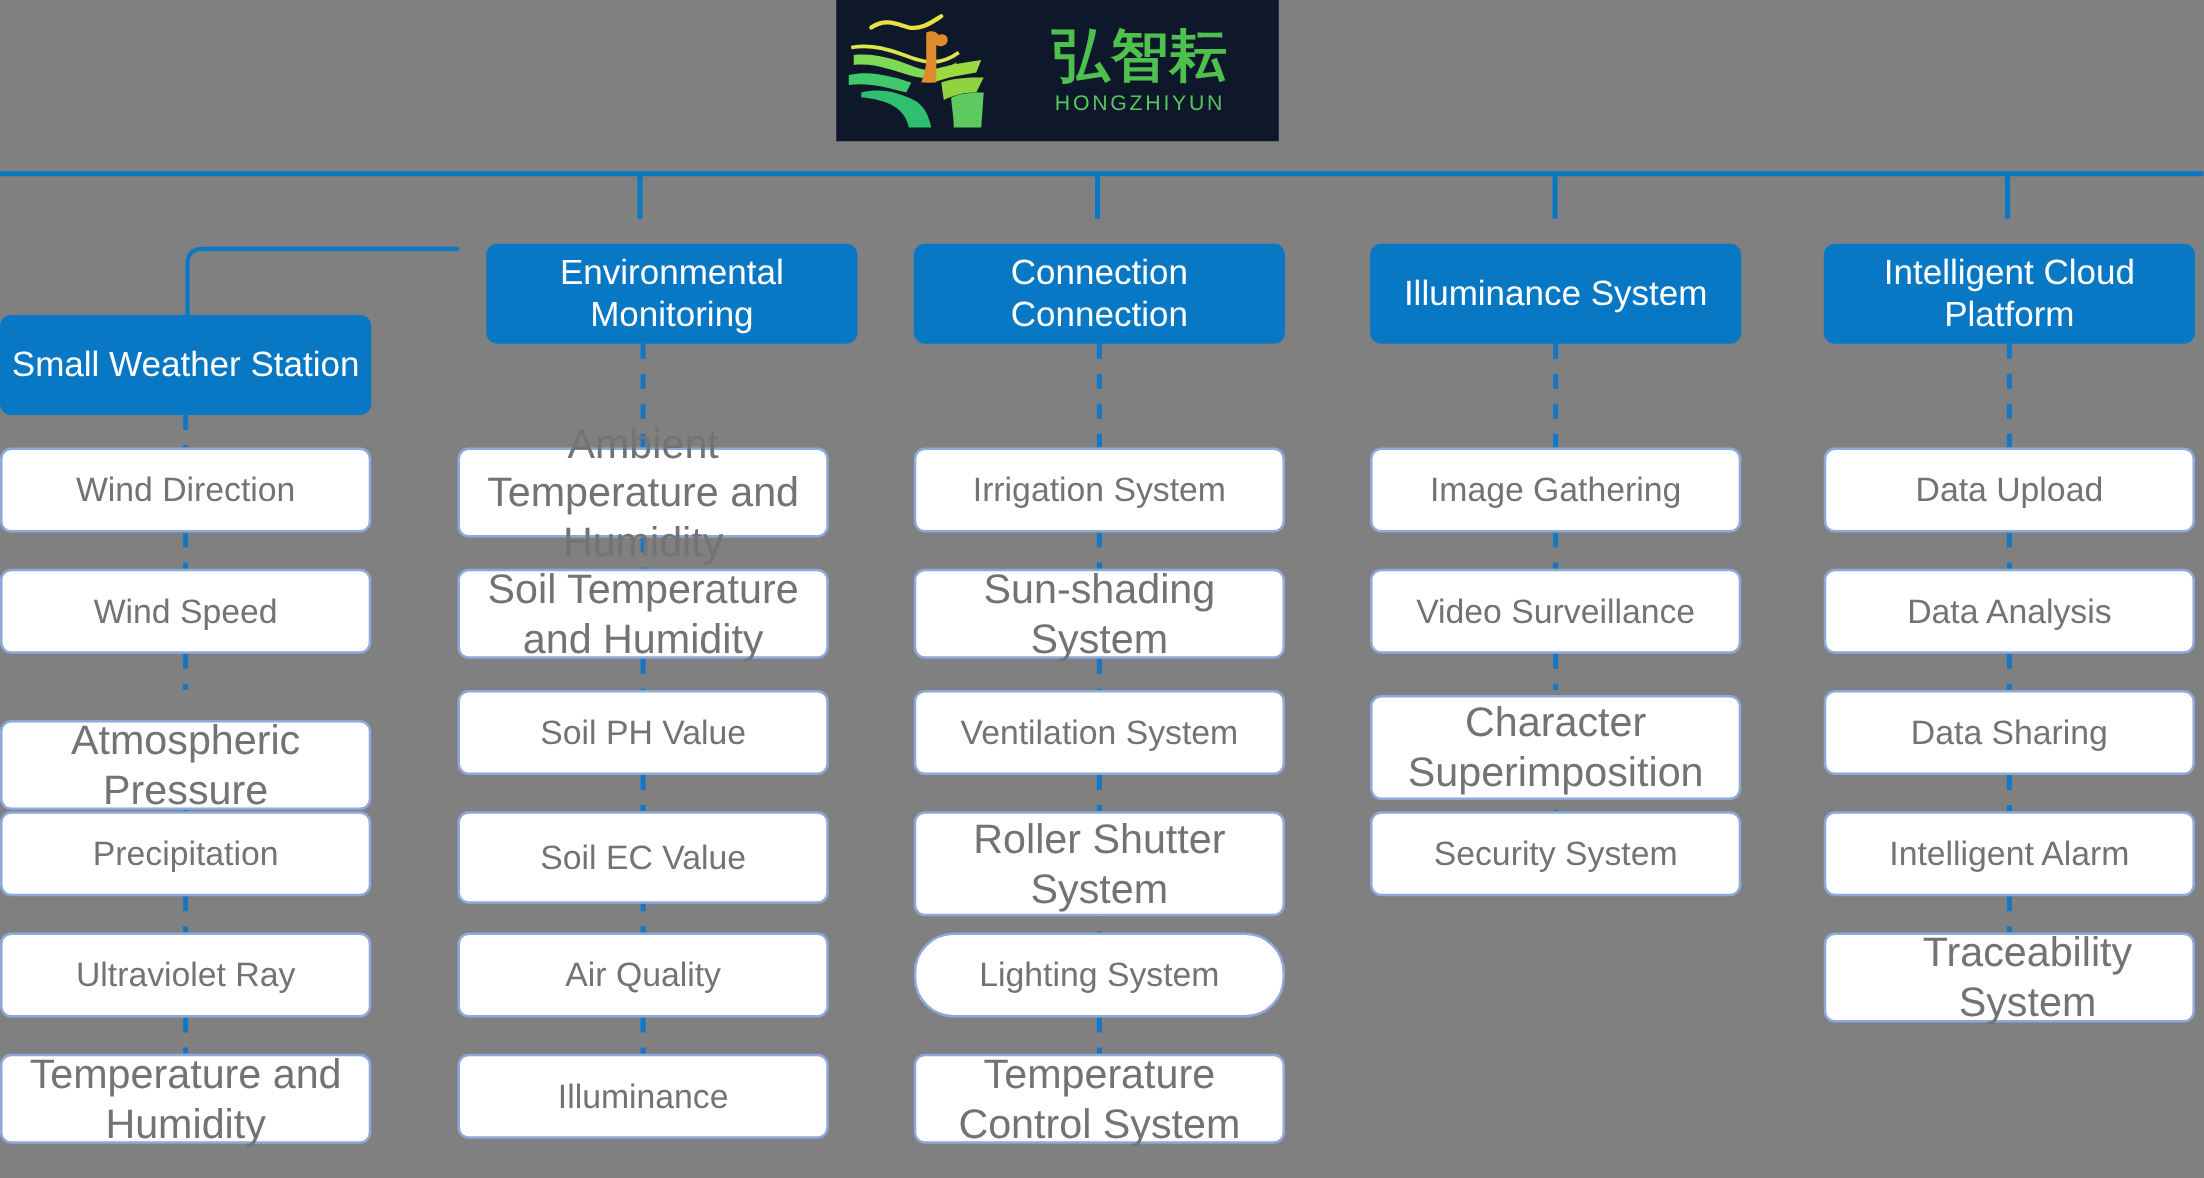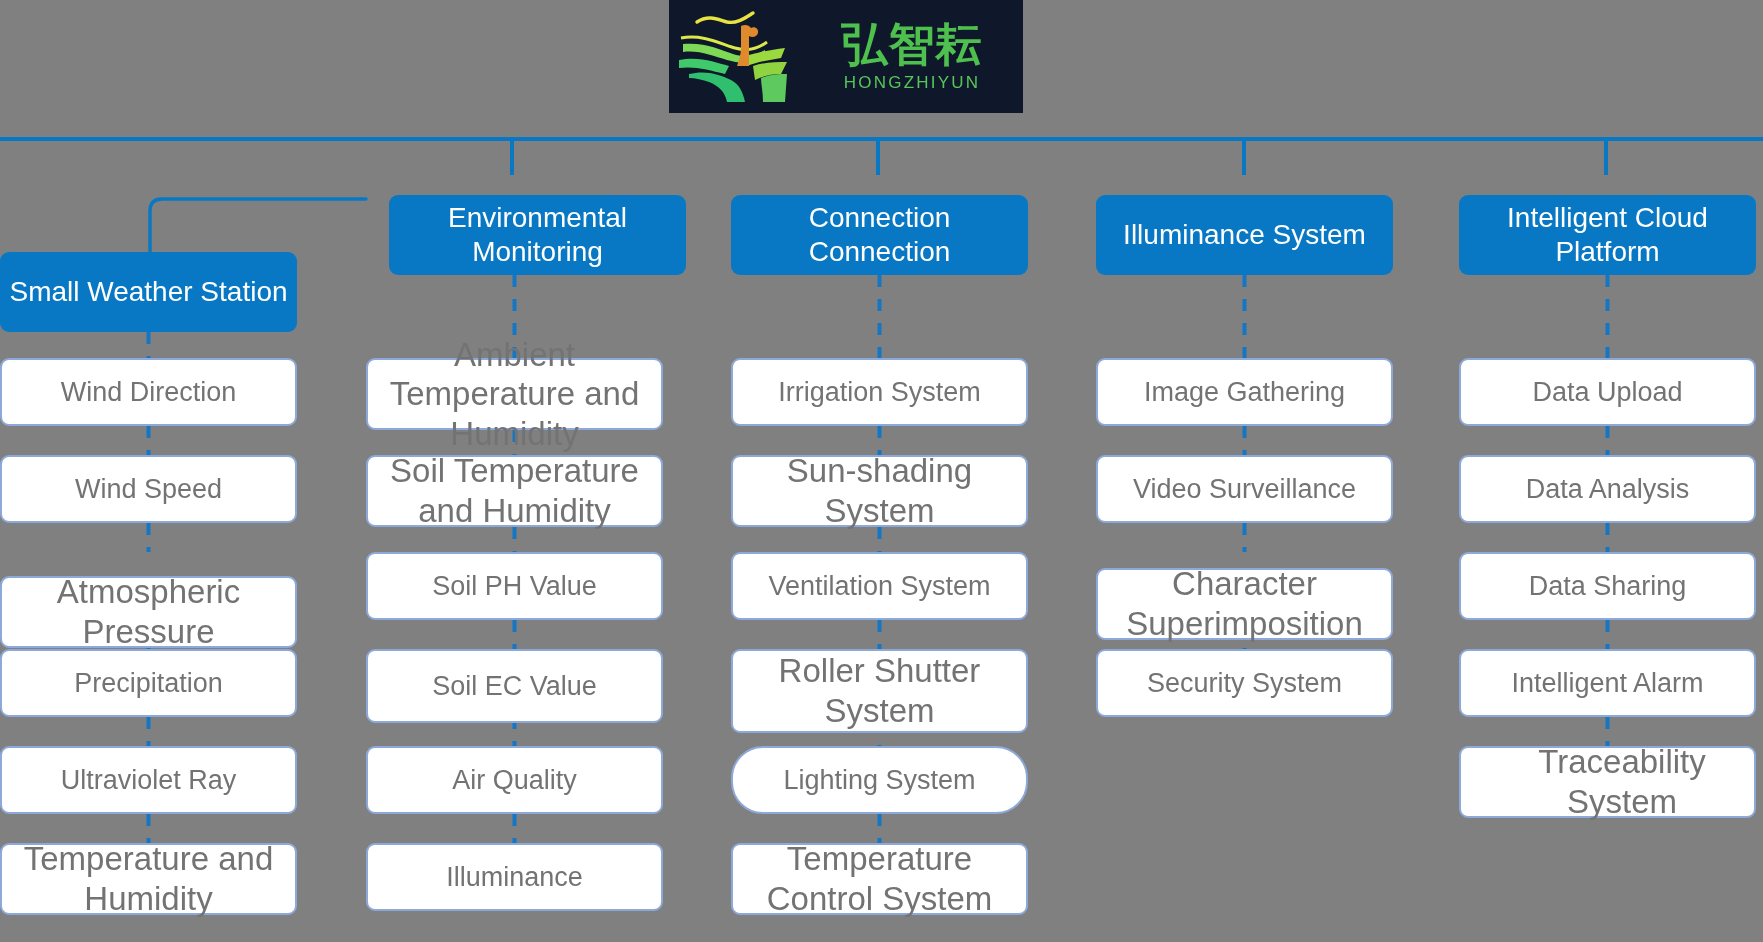--- a/index.html
+++ b/index.html
@@ -240,21 +240,21 @@
       </div>
       <div class="node node-head" style="left: 1096px; top: 195px; width: 297px; height: 80px;">
         <span>Illuminance System</span>
       </div>
       <div class="node node-leaf" style="left: 1096px; top: 358px; width: 297px; height: 68px;">
         <span>Image Gathering</span>
       </div>
       <div class="node node-leaf" style="left: 1096px; top: 455px; width: 297px; height: 68px;">
         <span>Video Surveillance</span>
       </div>
-      <div class="node node-leaf two-line" style="left: 1096px; top: 568px; width: 297px; height: 72px;">
+      <div class="node node-leaf two-line" style="left: 1096px; top: 556px; width: 297px; height: 84px;">
         <span>Character Superimposition</span>
       </div>
       <div class="node node-leaf" style="left: 1096px; top: 649px; width: 297px; height: 68px;">
         <span>Security System</span>
       </div>
       <div class="node node-head" style="left: 1459px; top: 195px; width: 297px; height: 80px;">
         <span>Intelligent Cloud Platform</span>
       </div>
       <div class="node node-leaf" style="left: 1459px; top: 358px; width: 297px; height: 68px;">
         <span>Data Upload</span>

